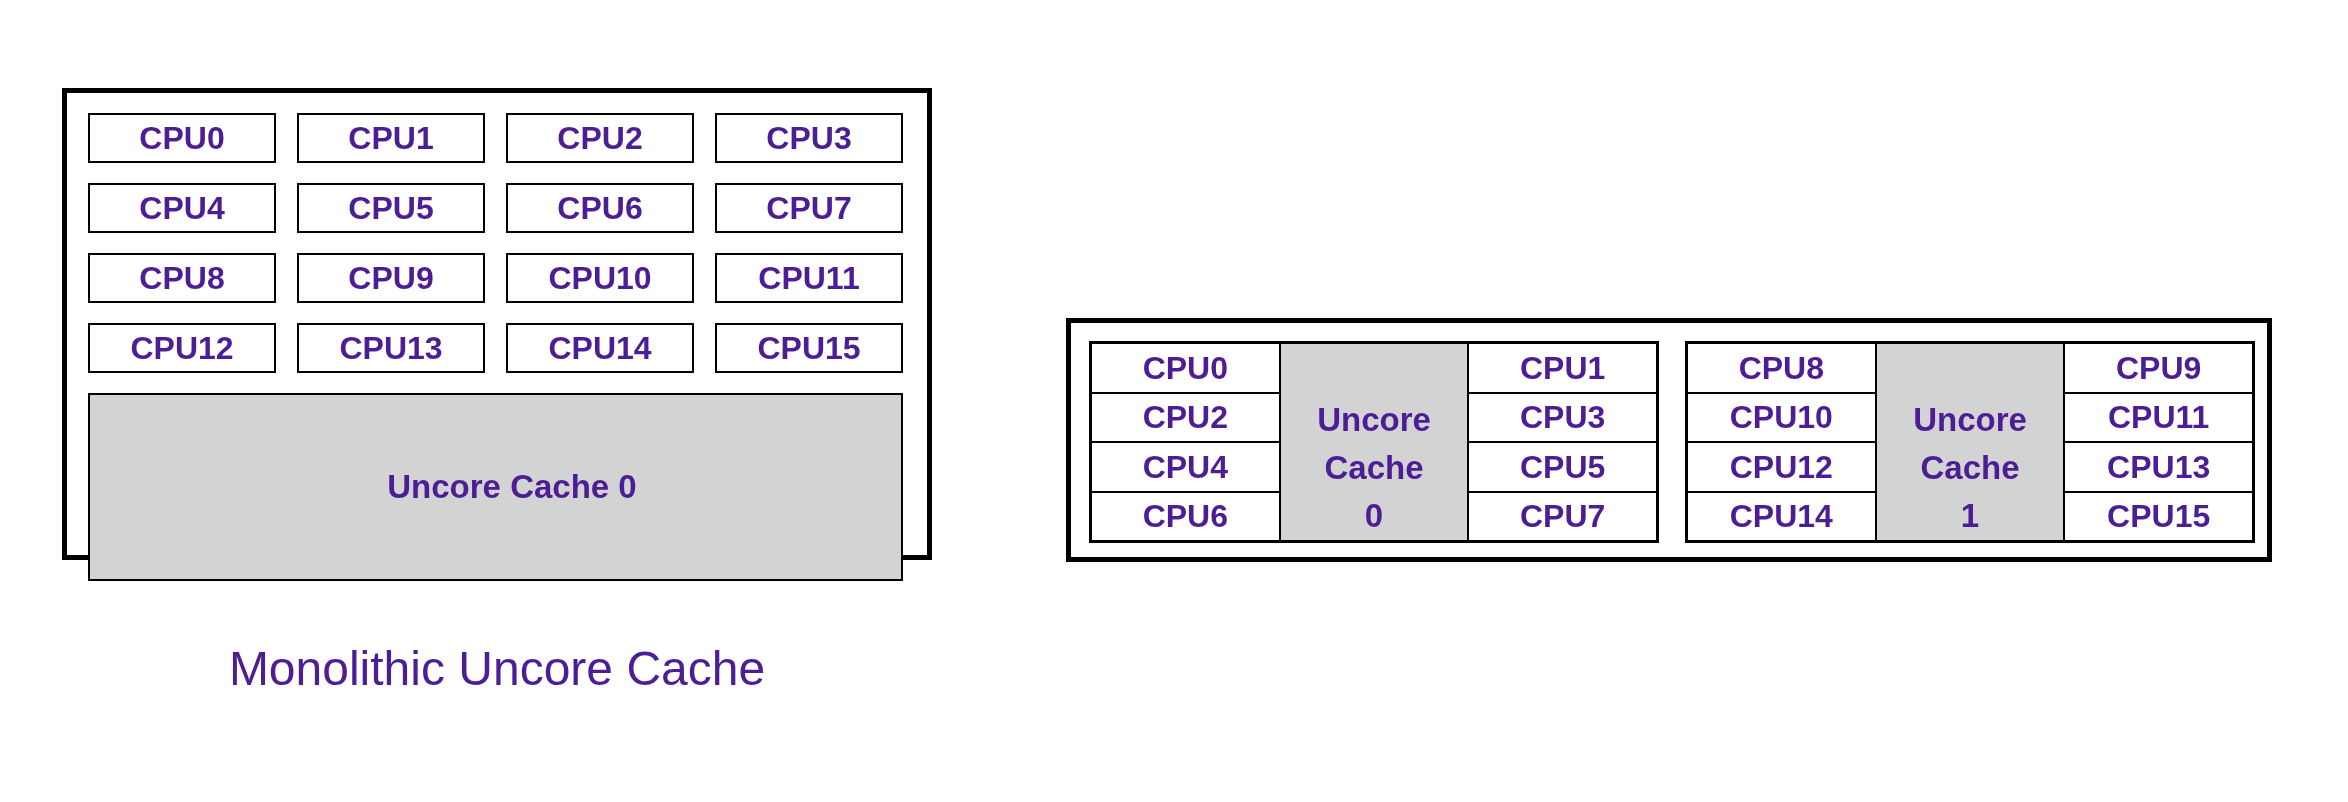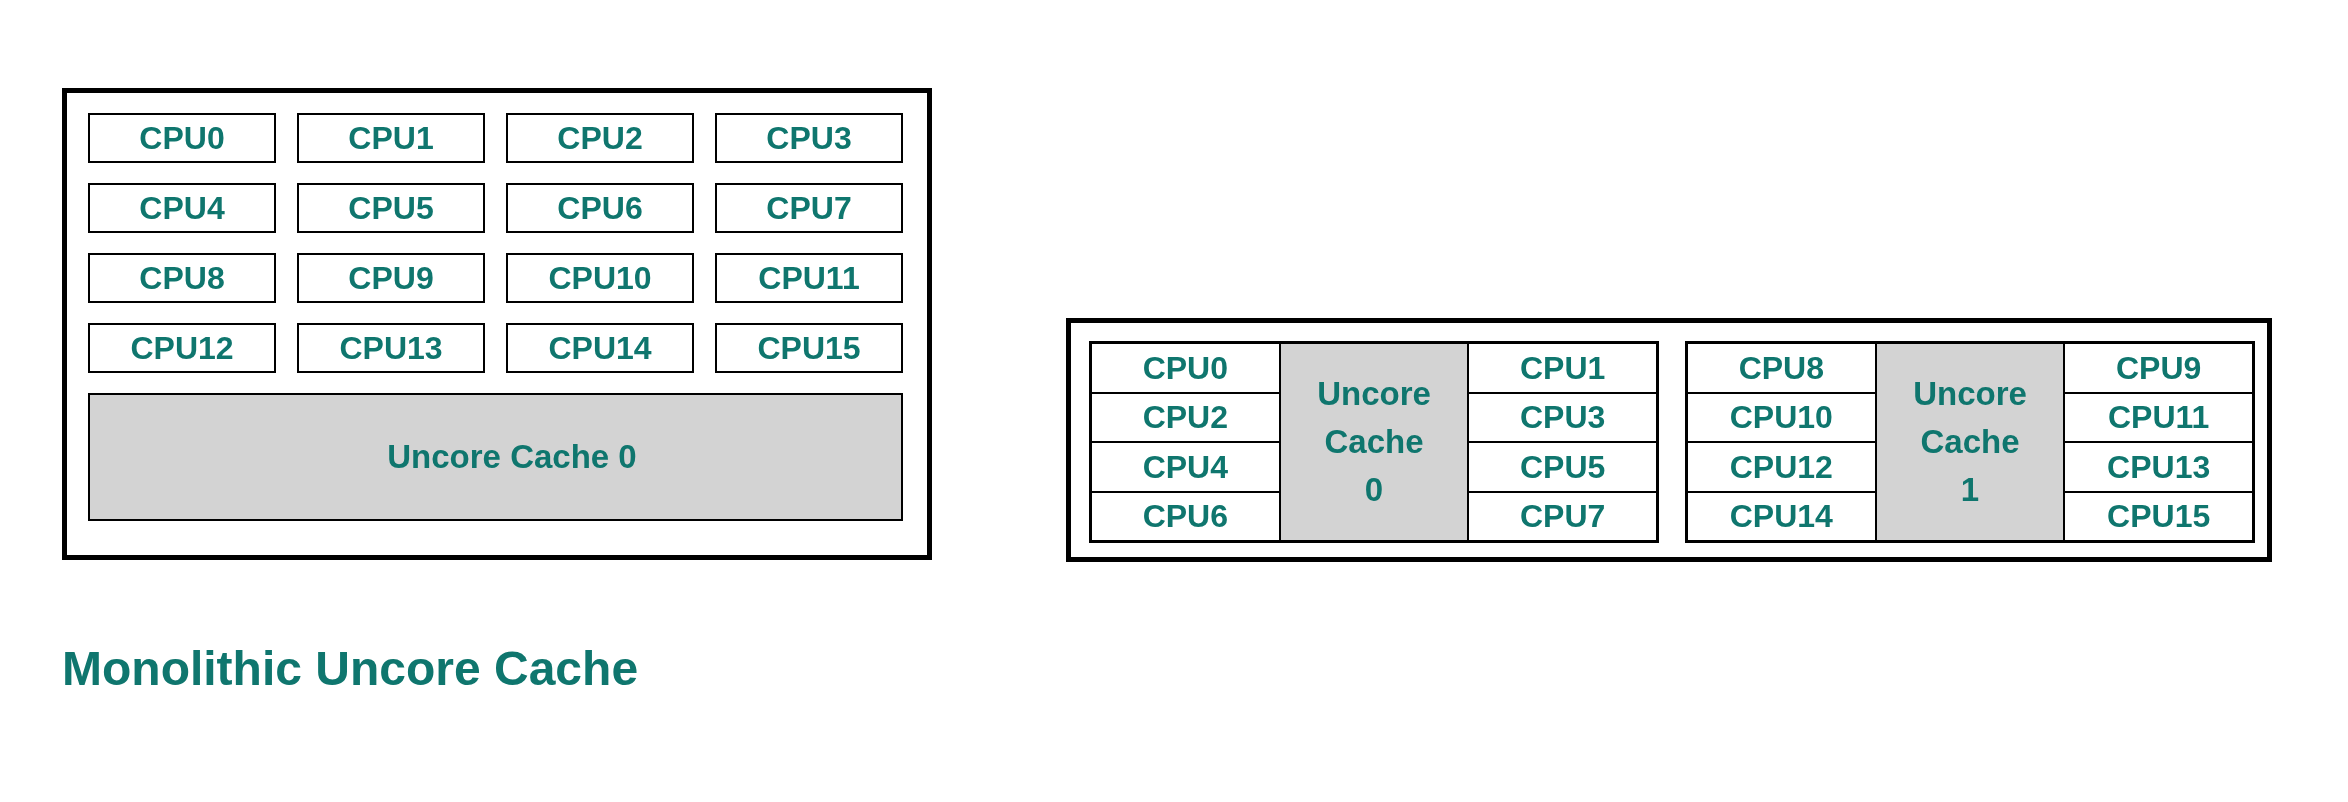--- a/index.html
+++ b/index.html
@@ -6,21 +6,21 @@
     margin: 0;
     padding: 0;
     background: #ffffff;
   }
   .canvas {
     position: relative;
     width: 2348px;
     height: 802px;
     background: #ffffff;
     font-family: "Liberation Sans", sans-serif;
-    color: #0f766e;
+    color: #4c1d95;
     overflow: hidden;
   }
 
   
   .mono-box {
     position: absolute;
     left: 62px;
     top: 88px;
     width: 870px;
     height: 472px;
@@ -47,21 +47,21 @@
     justify-content: center;
     font-weight: bold;
     font-size: 32px;
     line-height: 1;
   }
   .mono-cache {
     position: absolute;
     left: 21px;
     top: 300px;
     width: 815px;
-    height: 128px;
+    height: 188px;
     box-sizing: border-box;
     border: 2px solid #000;
     background: var(--cache_fill, #d3d3d3);
     display: flex;
     align-items: center;
     justify-content: center;
     font-weight: bold;
     font-size: 33px;
     padding-left: 33px;
   }
@@ -103,33 +103,34 @@
   }
   .c-left  { grid-column: 1; }
   .c-right { grid-column: 3; }
   .r1 { grid-row: 1; } .r2 { grid-row: 2; } .r3 { grid-row: 3; } .r4 { grid-row: 4; }
   .c-mid {
     grid-column: 2;
     grid-row: 1 / span 4;
     background: var(--cache_fill, #d3d3d3);
     flex-direction: column;
     font-size: 33px;
+    justify-content: flex-end;
   }
   .c-mid .cache-line {
     display: block;
     line-height: 48px;
     text-align: center;
   }
 
   
   .caption {
     position: absolute;
     top: 645px;
-    text-align: left;
-    font-weight: bold;
+    text-align: center;
+    font-weight: normal;
     font-size: 48px;
     line-height: 1;
     white-space: nowrap;
   }
   .caption-mono  { left: 62px;   width: 870px; }
   .caption-split { left: 1066px; width: 1206px; }
 </style>
 </head>
 <body>
 

